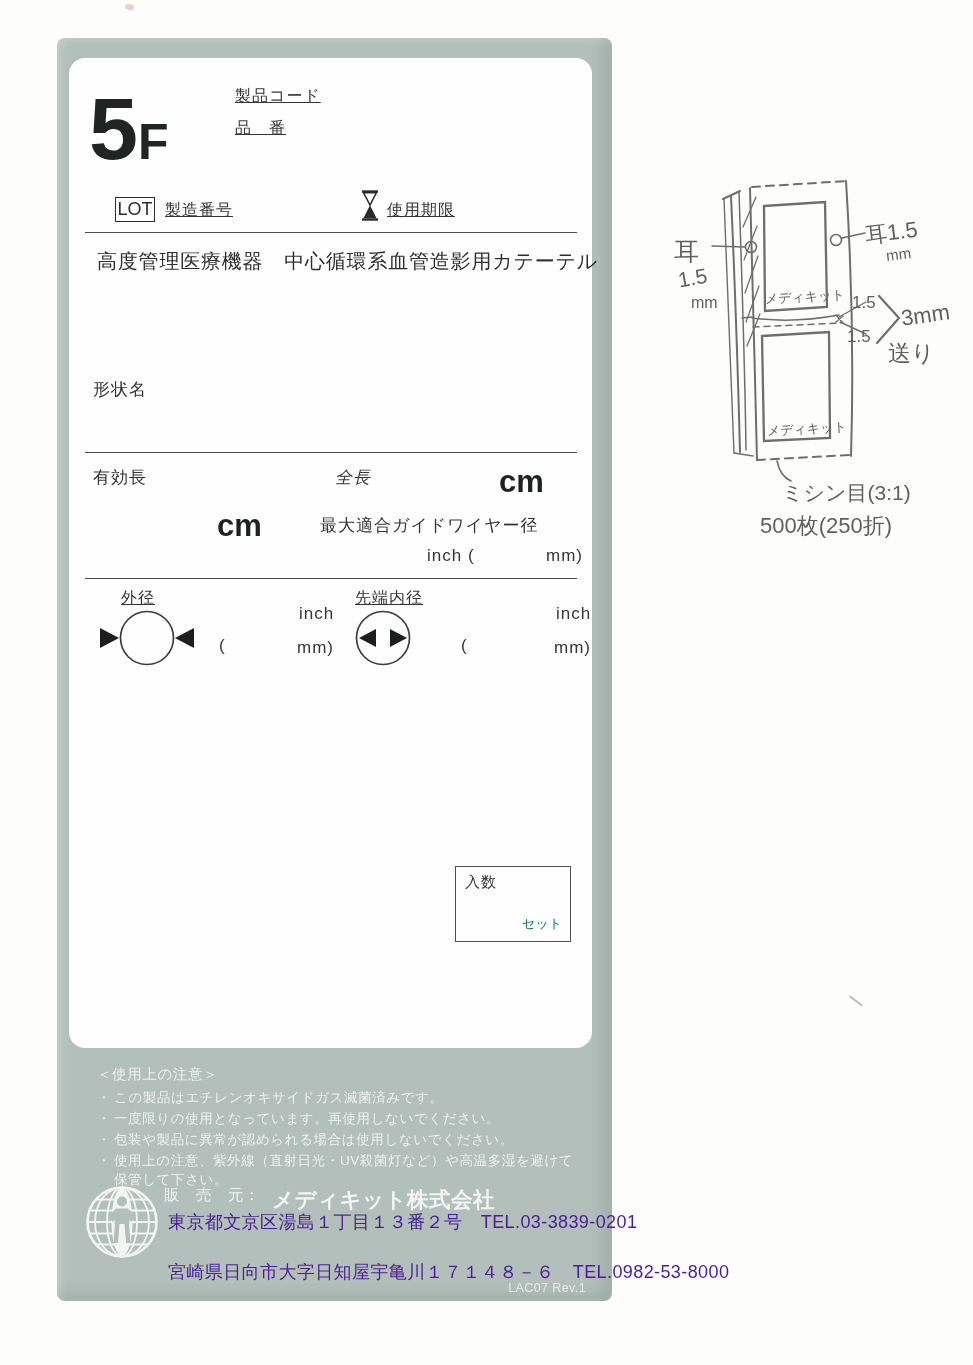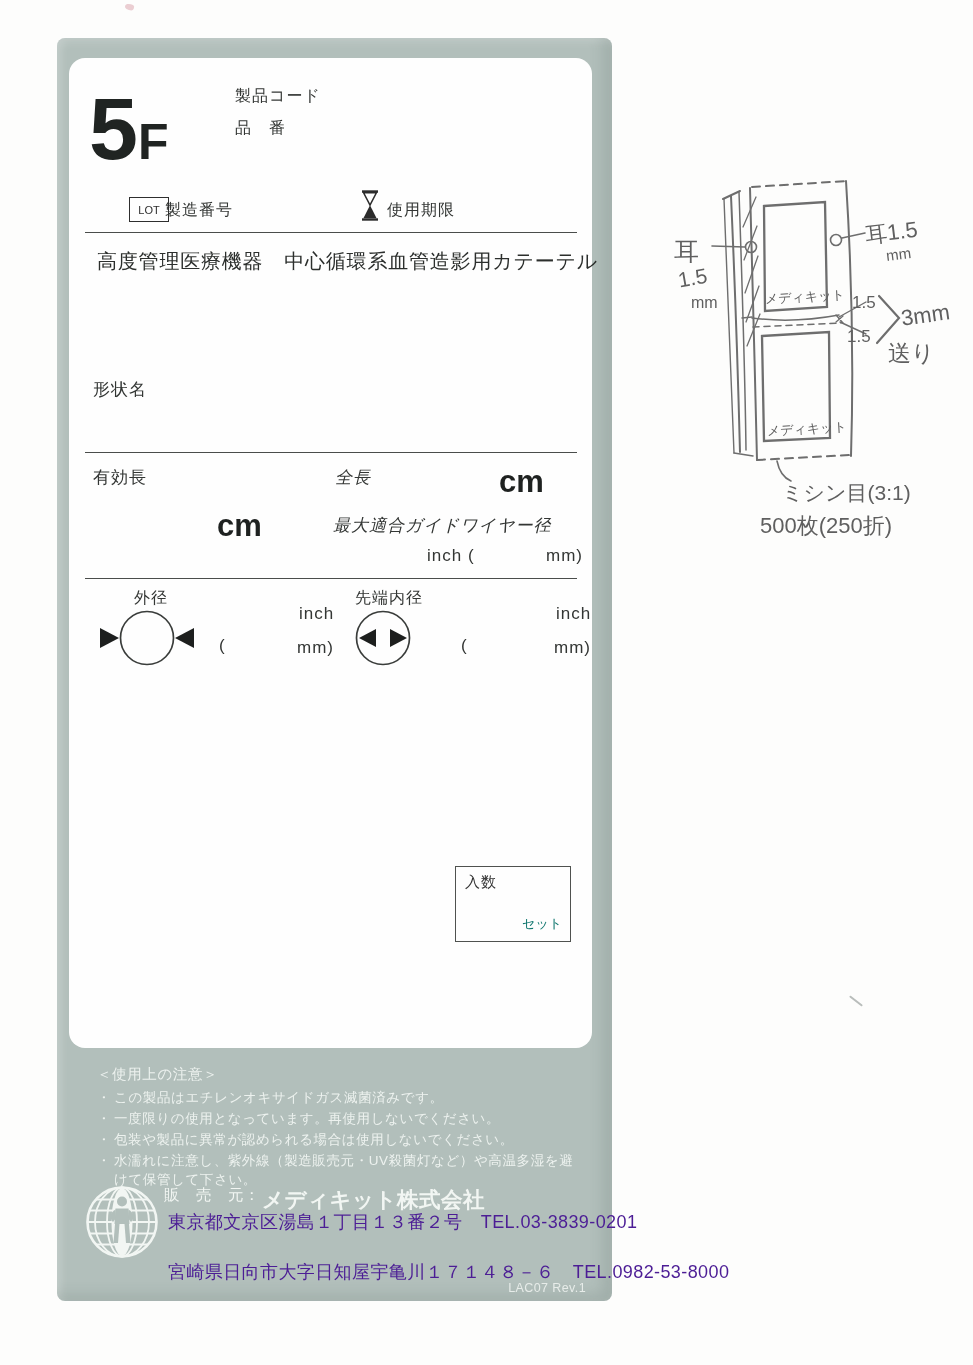--- a/index.html
+++ b/index.html
@@ -20,43 +20,43 @@
         border-radius:16px;}
 
   .abs{position:absolute;}
   .divider{position:absolute;left:16px;width:492px;border-top:1.6px solid #4a4d4b;height:0;}
   .d1{top:174px}.d2{top:394px}.d3{top:520px}
 
   .size-mark{position:absolute;left:20px;top:34px;display:flex;align-items:baseline;color:#202422;}
   .size-num{font-size:88px;font-weight:bold;line-height:.84;letter-spacing:-3px;}
   .size-unit{font-size:50px;font-weight:bold;margin-left:3px;}
 
-  .t16{font-size:16px;letter-spacing:1px;color:#333634;}
+  .t16{font-size:16px;letter-spacing:1px;color:#333634;text-decoration:underline;}
   .t17{font-size:17px;letter-spacing:1px;color:#333634;}
   .product-code{left:166px;top:28px;}
   .part-number{left:166px;top:60px;}
 
-  .lot-box{left:60px;top:139px;width:38px;height:23px;border:1.6px solid #2e2e2e;
-           display:flex;align-items:center;justify-content:center;font-size:11px;color:#2e2e2e;}
+  .lot-box{left:46px;top:139px;width:38px;height:23px;border:1.6px solid #2e2e2e;
+           display:flex;align-items:center;justify-content:center;font-size:18px;color:#2e2e2e;}
   .lot-label{left:96px;top:142px;text-align:right;}
   .hourglass{left:292px;top:132px;}
   .expiry-label{left:318px;top:142px;}
 
   .device-class{left:28px;top:190px;font-size:20px;letter-spacing:.8px;color:#2c2f2d;white-space:nowrap;}
   .shape-name{left:24px;top:320px;}
   .eff-label{left:24px;top:408px;}
   .total-label{left:266px;top:408px;font-style:italic;}
   .unit-big{font-size:31px;font-weight:bold;color:#1e2120;letter-spacing:0;}
   .total-unit{left:430px;top:406px;}
   .eff-unit{left:148px;top:450px;}
-  .gw-label{left:264px;top:456px;white-space:nowrap;font-style:italic;}
+  .gw-label{left:251px;top:456px;white-space:nowrap;}
   .gw-inch{left:358px;top:488px;}
   .gw-mm{left:477px;top:488px;}
 
-  .od-label{left:52px;top:530px;margin-left:13px;}
+  .od-label{left:52px;top:530px;}
   .tip-label{left:286px;top:530px;}
   .dia-glyph{position:absolute;top:548px;}
   .od-glyph{left:22px;}
   .tip-glyph{left:258px;}
   .od-paren{left:150px;top:578px;}
   .od-inch{left:230px;top:546px;}
   .od-mm{left:228px;top:580px;}
   .tip-paren{left:392px;top:578px;}
   .tip-inch{left:487px;top:546px;}
   .tip-mm{left:485px;top:580px;}
@@ -71,21 +71,21 @@
   .notes-title{margin-bottom:3px;font-size:14.5px;}
   .note-item{display:flex;margin-bottom:2px;}
   .note-bullet{width:17px;flex:0 0 17px;}
   .note-text{flex:1;}
 
   .globe{position:absolute;left:27px;top:1146px;}
   .co-row{position:absolute;left:107px;display:flex;align-items:flex-start;color:#f2f6f3;white-space:nowrap;}
   .dist-row{top:1147px;}
   .manu-row{top:1191px;}
   .co-prefix{font-size:15.5px;letter-spacing:.5px;}
-  .co-name{font-size:21.5px;font-weight:bold;letter-spacing:.5px;margin-left:2px;}
+  .co-name{font-size:21.5px;font-weight:bold;letter-spacing:.5px;margin-left:12px;}
   .co-addr{position:absolute;left:111px;color:#4c1d95;font-size:18px;letter-spacing:.4px;white-space:nowrap;}
   .addr1{top:1172px;}
   .addr2{top:1222px;}
   .doc-code{position:absolute;right:26px;top:1243px;font-size:12.5px;color:#e7ece9;letter-spacing:.4px;}
 
   
   .sketch{position:absolute;left:660px;top:150px;}
   .hw{fill:#5f5f5f;font-family:"Liberation Sans","DejaVu Sans",sans-serif;}
 </style>
 </head>
@@ -174,21 +174,21 @@
       <div class="note-item">
         <span class="note-bullet">・</span>
         <span class="note-text">一度限りの使用となっています。再使用しないでください。</span>
       </div>
       <div class="note-item">
         <span class="note-bullet">・</span>
         <span class="note-text">包装や製品に異常が認められる場合は使用しないでください。</span>
       </div>
       <div class="note-item">
         <span class="note-bullet">・</span>
-        <span class="note-text">水濡れに注意し、紫外線（製造販売元・UV殺菌灯など）や高温多湿を避けて保管して下さい。</span>
+        <span class="note-text">使用上の注意、紫外線（直射日光・UV殺菌灯など）や高温多湿を避けて保管して下さい。</span>
       </div>
     </div>
 
     <svg class="globe" width="76" height="76" viewBox="0 0 76 76">
       <g stroke="#f2f6f3" fill="none">
         <circle cx="38" cy="38" r="34.5" stroke-width="2.6"></circle>
         <ellipse cx="38" cy="38" rx="27" ry="34.5" stroke-width="1.8"></ellipse>
         <ellipse cx="38" cy="38" rx="15" ry="34.5" stroke-width="1.8"></ellipse>
         <path d="M12,15.5 H64 M5.5,26.5 H70.5 M3.5,38 H72.5 M5.5,49.5 H70.5 M12,60.5 H64" stroke-width="1.9"></path>
       </g>

